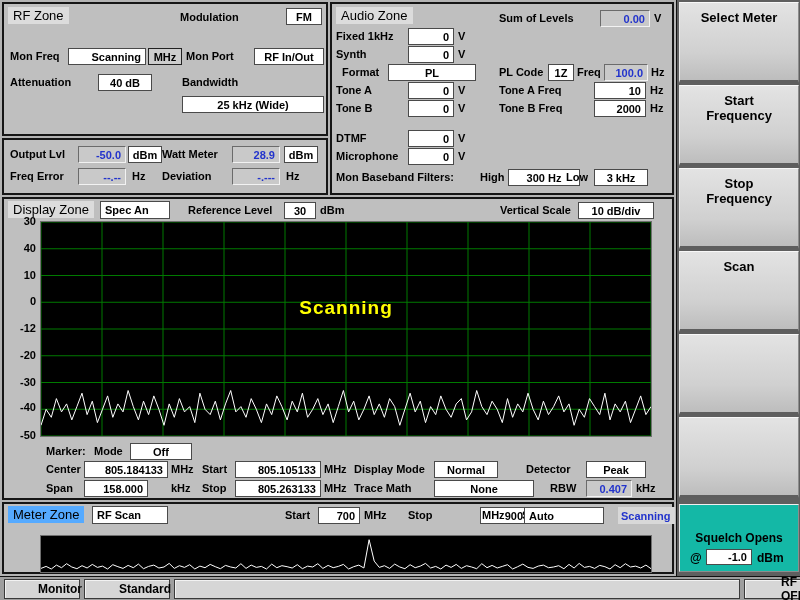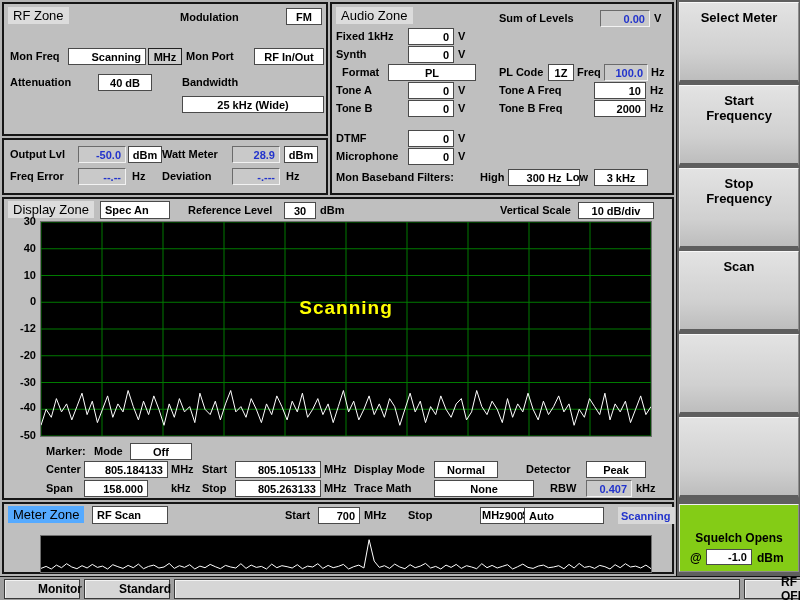--- a/index.html
+++ b/index.html
@@ -29,21 +29,21 @@
   .scan-label{position:absolute;left:0;right:0;top:35%;text-align:center;color:var(--scan-yellow);
       font-size:19px;font-weight:bold;letter-spacing:1px;}
   .ytick{position:absolute;width:32px;text-align:right;font-size:11px;font-weight:bold;color:#000;}
   .right-rail{position:absolute;left:676px;top:0;width:124px;height:600px;background:#5f5f5f;box-sizing:border-box;border-left:1px solid #101010;}
   .softkey{position:absolute;left:2px;width:120px;height:81px;box-sizing:border-box;cursor:pointer;
       background:linear-gradient(180deg,#e3e3e3 0%,#d0d0d0 65%,#bdbdbd 100%);
       border:1px solid #8d8d8d;border-top-color:#f8f8f8;border-left-color:#ececec;border-bottom:3px solid #5e5e5e;
       display:flex;justify-content:center;align-items:flex-start;padding-top:7px;
       font-size:13px;font-weight:bold;text-align:center;white-space:pre-line;color:#000;}
   .squelch{position:absolute;left:2px;top:504px;width:120px;height:68px;box-sizing:border-box;
-      background:#84cc16;border:1px solid #8d8d8d;border-top-color:#f0f0f0;border-left-color:#e6e6e6;}
+      background:#14b8a6;border:1px solid #8d8d8d;border-top-color:#f0f0f0;border-left-color:#e6e6e6;}
   .bottombar{position:absolute;left:0;top:576px;width:800px;height:24px;background:#9f9f9f;border-top:1px solid #101010;box-sizing:border-box;}
   .bbtn{position:absolute;top:2px;height:20px;background:#d6d6d6;border:1px solid #3a3a3a;box-sizing:border-box;
       box-shadow:inset 1px 1px 0 #f2f2f2;display:flex;align-items:center;justify-content:center;
       font-size:12px;font-weight:bold;color:#000;padding-left:36px;}
   .status-scanning{position:absolute;height:17px;background:#d8d8d8;color:var(--value-blue);
       font-size:11px;font-weight:bold;display:flex;align-items:center;padding-left:3px;}
   .sq-line{position:absolute;width:100%;text-align:center;font-size:12px;font-weight:bold;color:#000;}
   svg{display:block;}
 </style>
 </head>

